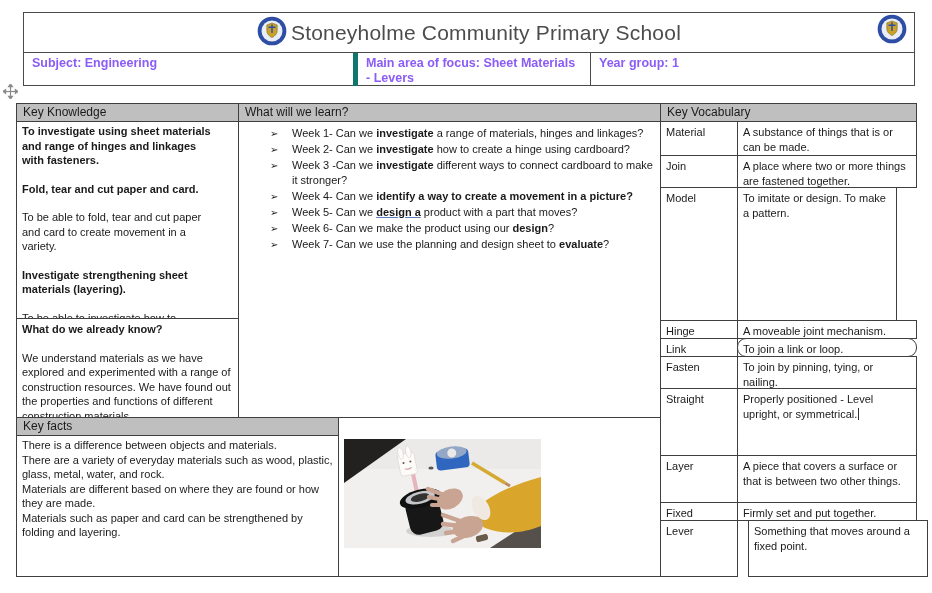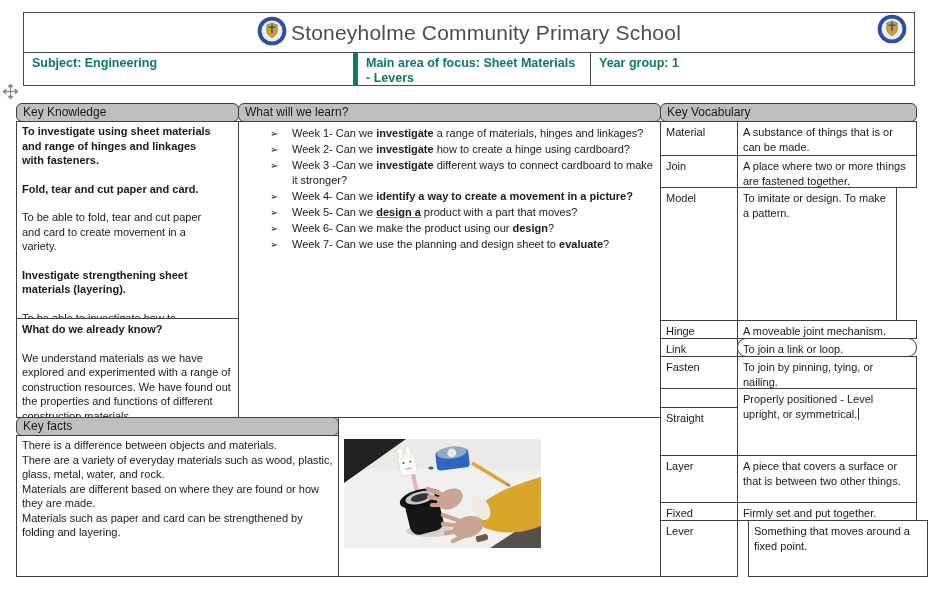--- a/index.html
+++ b/index.html
@@ -9,33 +9,33 @@
   
   .header-table{position:absolute;left:23px;top:12px;width:892px;height:74px;
                 border:1px solid #4a4a4a;box-sizing:border-box;background:#fff;}
   .title-row{position:relative;height:40px;border-bottom:1px solid #4a4a4a;
              display:flex;align-items:center;justify-content:center;gap:4px;box-sizing:border-box;}
   .page-title{font-size:21px;color:#4c4c4c;letter-spacing:.2px;white-space:nowrap;}
   .logo{flex:0 0 auto;}
   .logo-right{position:absolute;right:7px;top:1px;}
   .info-row{display:flex;height:33px;}
   .info-cell{box-sizing:border-box;padding:3px 8px;font-weight:bold;font-size:12.5px;
-             line-height:15px;color:#0f766e;}
+             line-height:15px;color:#8b5cf6;}
   .info-cell.c1{width:329px;}
   .info-cell.c2{width:238px;border-left:5px solid #0f766e;border-right:1px solid #4a4a4a;}
   .info-cell.c3{flex:1;}
 
   
   .move-handle{position:absolute;left:3px;top:84px;width:15px;height:15px;cursor:move;}
 
   
   .main-table{position:absolute;left:16px;top:103px;width:901px;height:474px;font-size:11px;}
   .cell{position:absolute;box-sizing:border-box;border:1px solid #3f3f3f;background:#fff;
         padding:2px 5px;line-height:14.5px;overflow:hidden;}
-  .band{background:#bfbfbf;font-size:12px;display:flex;align-items:center;padding:0 0 0 6px;border-radius:6px;}
+  .band{background:#bfbfbf;font-size:12px;display:flex;align-items:center;padding:0 0 0 6px;}
 
   .kpara{margin:0 12px 14px 0;}
   .kpara.b{font-weight:bold;}
   .b{font-weight:bold;}
   .u{text-decoration:underline;text-decoration-color:#5b7fbe;}
 
   .ak-head{font-weight:bold;margin:1px 0 14px 0;}
 
   #learn-list{list-style:none;margin:2px 0 0 0;padding:0 0 0 26px;}
   #learn-list li{display:flex;margin:0 0 1px 0;line-height:15px;}
@@ -225,21 +225,21 @@
       <div class="cell vterm" style="left: 644px; top: 52px; width: 78px; height: 33px;">Join</div>
       <div class="cell vdef" style="left: 721px; top: 52px; width: 180px; height: 33px;">A place where two or more things are fastened together.</div>
       <div class="cell vterm" style="left: 644px; top: 84px; width: 78px; height: 134px;">Model</div>
       <div class="cell vdef" style="left: 721px; top: 84px; width: 160px; height: 134px;">To imitate or design. To make a pattern.</div>
       <div class="cell vterm" style="left: 644px; top: 217px; width: 78px; height: 19px;">Hinge</div>
       <div class="cell vdef" style="left: 721px; top: 217px; width: 180px; height: 19px;">A moveable joint mechanism.</div>
       <div class="cell vterm" style="left: 644px; top: 235px; width: 78px; height: 19px;">Link</div>
       <div class="cell vdef" style="left: 721px; top: 235px; width: 180px; height: 19px; border-radius: 9px;">To join a link or loop.</div>
       <div class="cell vterm" style="left: 644px; top: 253px; width: 78px; height: 33px;">Fasten</div>
       <div class="cell vdef" style="left: 721px; top: 253px; width: 180px; height: 33px;">To join by pinning, tying, or nailing.</div>
-      <div class="cell vterm" style="left: 644px; top: 285px; width: 78px; height: 68px; margin-top: 19px;">Straight</div>
+      <div class="cell vterm" style="left: 644px; top: 285px; width: 78px; height: 68px;">Straight</div>
       <div class="cell vdef" style="left: 721px; top: 285px; width: 180px; height: 68px;">Properly positioned - Level upright, or symmetrical.<span class="caret"></span></div>
       <div class="cell vterm" style="left: 644px; top: 352px; width: 78px; height: 48px;">Layer</div>
       <div class="cell vdef" style="left: 721px; top: 352px; width: 180px; height: 48px;">A piece that covers a surface or that is between two other things.</div>
       <div class="cell vterm" style="left: 644px; top: 399px; width: 78px; height: 19px;">Fixed</div>
       <div class="cell vdef" style="left: 721px; top: 399px; width: 180px; height: 19px;">Firmly set and put together.</div>
       <div class="cell vterm" style="left: 644px; top: 417px; width: 78px; height: 57px;">Lever</div>
       <div class="cell vdef" style="left: 721px; top: 417px; width: 180px; height: 57px; margin-left: 11px;">Something that moves around a fixed point.</div>
     </div>
 
 </div>

